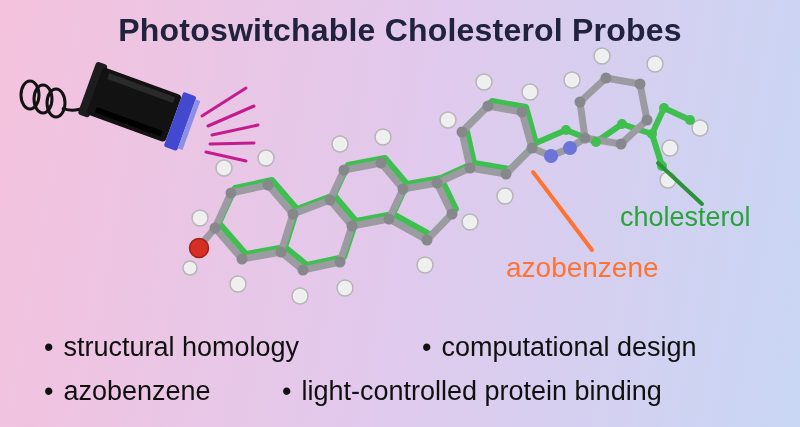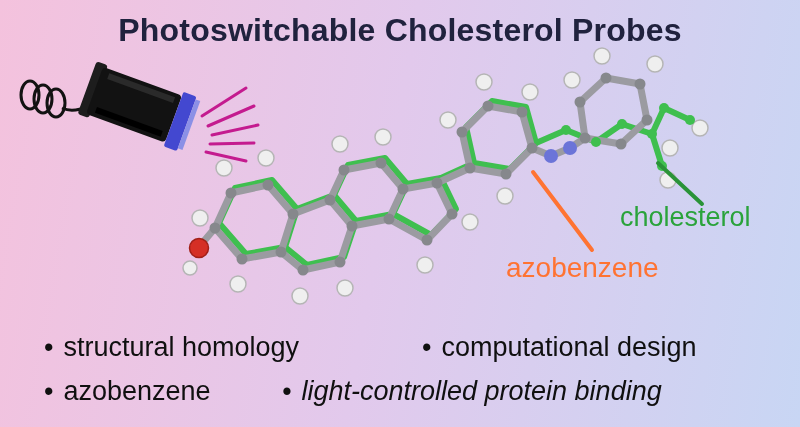--- a/index.html
+++ b/index.html
@@ -24,21 +24,21 @@
     font-weight:500;
   }
   .annotation.cholesterol{top:202px;left:620px;color:#2aa33b;}
   .annotation.azobenzene{top:252px;left:506px;color:#ff7332;font-size:28px;}
   .bullets{position:absolute;left:0;top:0;width:800px;height:344px;color:#101010;}
   .bullet-item{position:absolute;font-size:27px;white-space:nowrap;}
   .bullet-item .dot{margin-right:10px;}
   .b0{left:44px;top:332px;}
   .b1{left:422px;top:332px;}
   .b2{left:44px;top:376px;}
-  .b3{left:282px;top:376px;font-style:italic;}
+  .b3{left:282px;top:376px;}
 </style>
 </head>
 <body>
 
 <div class="canvas">
 
   <div class="title">Photoswitchable Cholesterol Probes</div>
 
   <svg class="figure-svg" width="800" height="427" viewBox="0 0 800 427">
 

